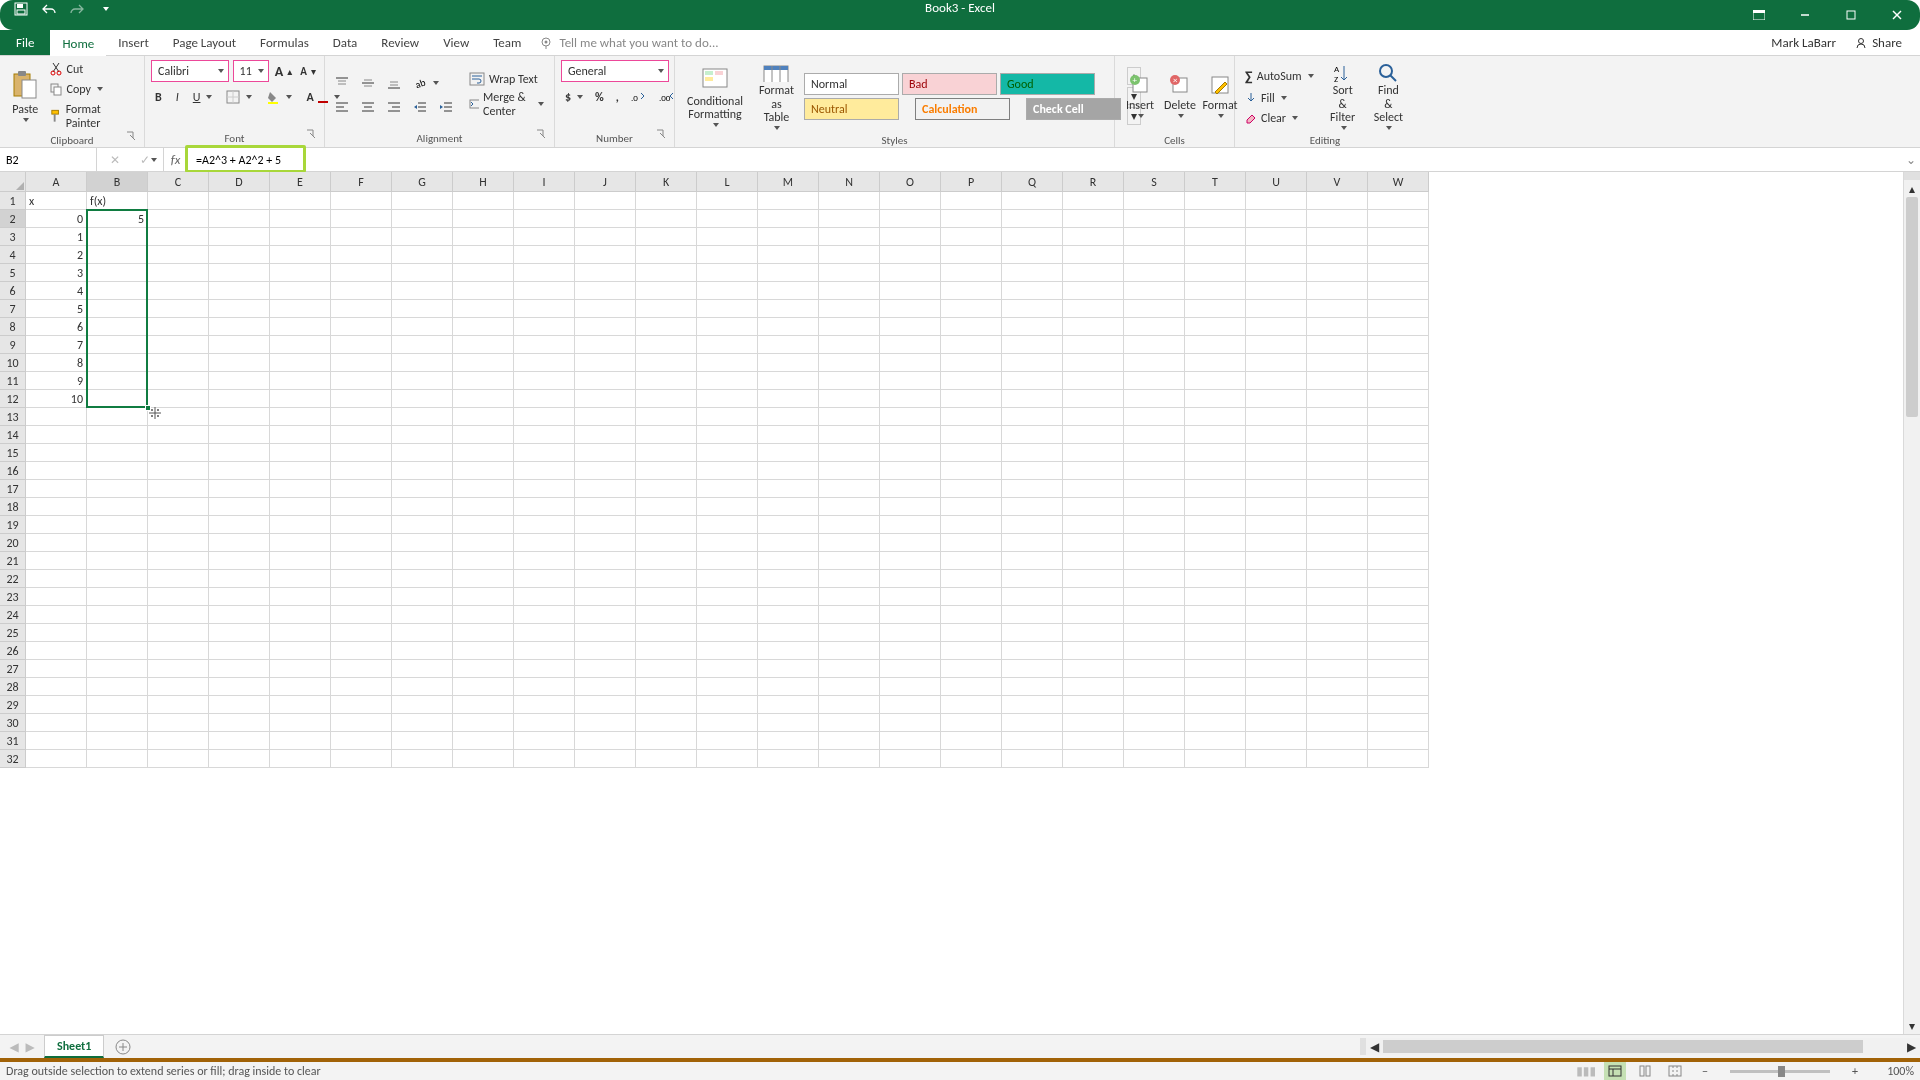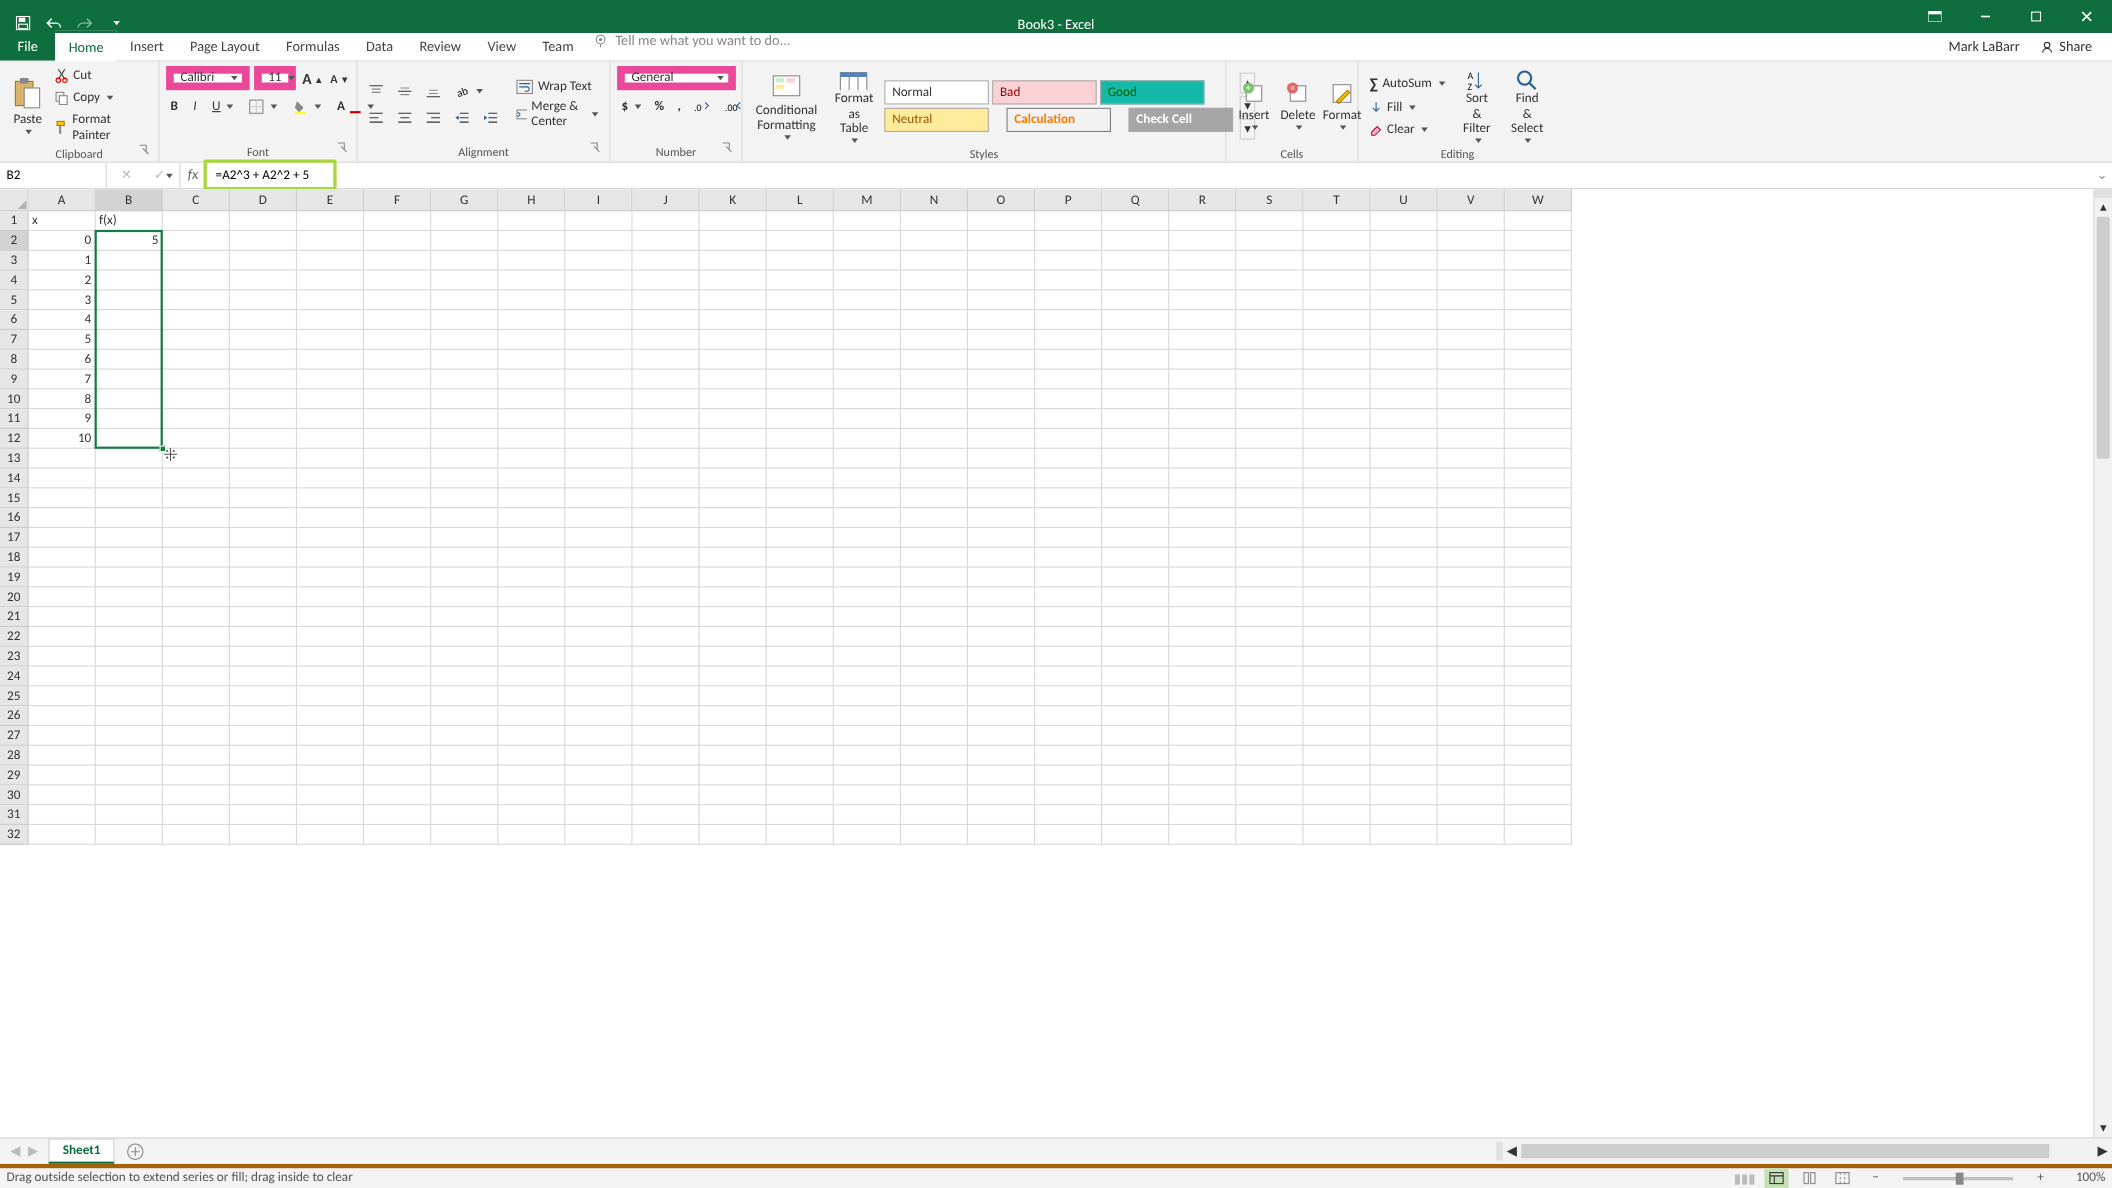--- a/index.html
+++ b/index.html
@@ -1,46 +1,46 @@
 <!DOCTYPE html>
 <html><head>
 <meta charset="utf-8">
 <style>
 * { margin:0; padding:0; box-sizing:border-box; font-family:"Segoe UI",Calibri,Arial,sans-serif; user-select:none; }
 body { background:#fff; width:1920px; height:1080px; overflow:hidden; font-size:12px; color:#333; }
 
 
-.titlebar { height:30px; background:#0f6e3e; color:#fff; display:flex; align-items:flex-end; position:relative; }
+.titlebar { height:30px; background:#0f6e3e; color:#fff; display:flex; align-items:flex-start; position:relative;border-radius:13px; }
 .titlebar .qat { display:flex; align-items:center; gap:10px; padding-left:12px; }
 .titlebar .qat .qat-btn { width:18px; height:18px; display:flex; align-items:center; justify-content:center; cursor:pointer; }
 .titlebar .title { position:absolute; left:50%; transform:translateX(-50%); font-size:13px; color:#fff; }
 .titlebar .win-controls { margin-left:auto; display:flex; }
 .titlebar .win-btn { width:46px; height:30px; display:flex; align-items:center; justify-content:center; cursor:pointer; }
 .titlebar svg { display:block; }
 
 
 .tabstrip { height:26px; background:#fff; display:flex; align-items:stretch; border-bottom:1px solid #d4d4d4; }
 .tabstrip .tab { padding:0 12px; display:flex; align-items:center; font-size:13px; color:#444; cursor:pointer; }
 .tabstrip .tab.file { background:#0f6e3e; color:#fff; padding:0 16px;text-align:right; }
 .tabstrip .tab.active { background:#fff; color:#0f6e3e; border-top:2px solid #0f6e3e; position:relative; top:-2px; height:28px; }
-.tabstrip .tellme { display:flex; margin-left:6px; color:#888; font-size:13px; }
+.tabstrip .tellme { display:flex; align-items:center; margin-left:6px; color:#888; font-size:13px; }
 .tabstrip .tellme svg { margin-right:6px; }
 .tabstrip .right { margin-left:auto; display:flex; align-items:center; gap:18px; padding-right:18px; font-size:13px; color:#333; }
 
 
 .ribbon { height:92px; background:#f3f3f3; border-bottom:1px solid #d4d4d4; display:flex; }
 .group { border-right:1px solid #dadada; display:flex; flex-direction:column; justify-content:space-between; padding:4px 6px 2px; }
 .group .body { flex:1; display:flex; align-items:center; }
 .group .label { font-size:11px; color:#555; text-align:center; padding:2px 0 0; position:relative; }
 .group .label .dlaunch { position:absolute; right:0; bottom:2px; width:14px; height:14px; cursor:pointer; }
 .rbtn { display:flex; align-items:center; gap:4px; font-size:12px; color:#333; padding:2px 4px; cursor:pointer; }
 .iconbox { display:inline-flex; align-items:center; justify-content:center; }
 .bigbtn { display:flex; flex-direction:column; align-items:center; justify-content:center; font-size:12px; color:#333; padding:2px 6px; cursor:pointer; text-align:center; gap:2px; height:72px; }
 .drop-arrow { display:inline-block; border-left:3px solid transparent; border-right:3px solid transparent; border-top:4px solid #555; margin-left:2px; }
-.sel { height:22px; border:7px solid #ec4899; background:#fff; display:flex; align-items:center; padding:0 4px 0 6px; gap:6px; font-size:12px; cursor:pointer; }
+.sel { height:22px; border:1px solid #ec4899; background:#fff; display:flex; align-items:center; padding:0 4px 0 6px; gap:6px; font-size:12px; cursor:pointer; }
 .style-box { width:95px; height:22px; border:1px solid #ababab; display:flex; align-items:center; padding:0 6px; font-size:12px; cursor:pointer; }
 .style-normal{background:#fff;}
 .style-bad{background:#f9d2d5;color:#9c0006;}
 .style-good{background:#14b8a6;color:#006100;}
 .style-neutral{background:#ffeb9c;color:#9c5700;}
 .style-calc{background:#f2f2f2;color:#fa7d00;font-weight:bold;border:1px solid #7f7f7f;}
 .style-check{background:#a5a5a5;color:#fff;font-weight:bold;}
 
 
 .fbar { height:24px; display:flex; align-items:stretch; border-bottom:1px solid #d4d4d4; background:#fff; }

